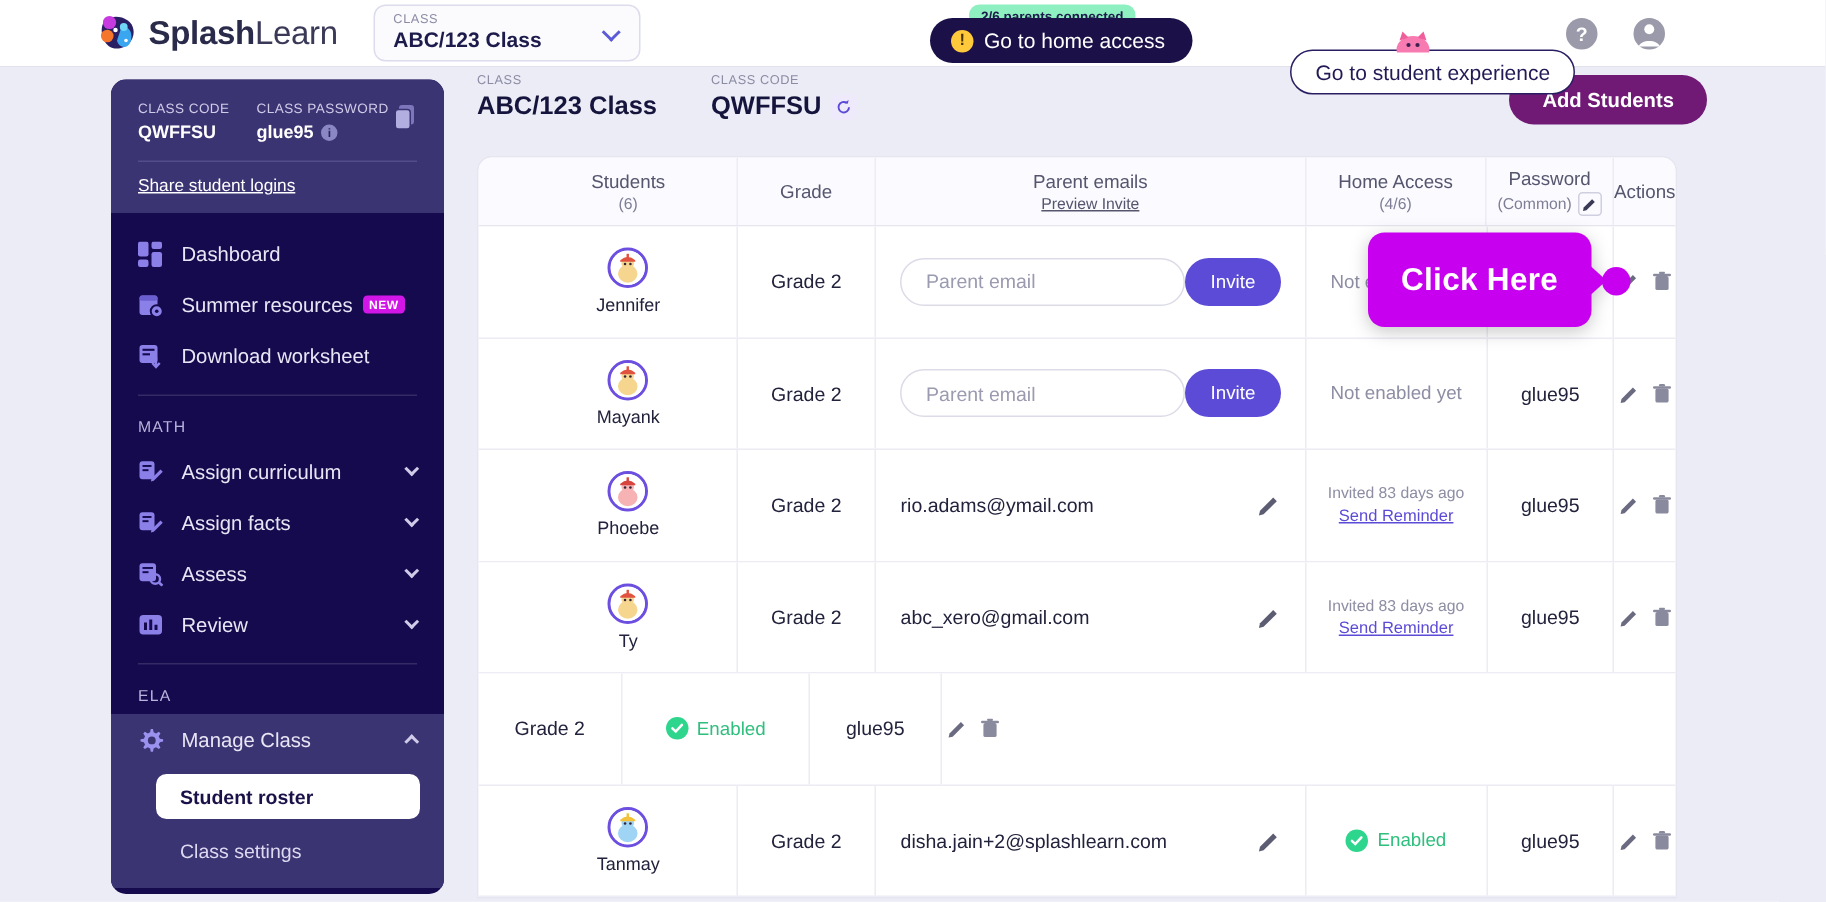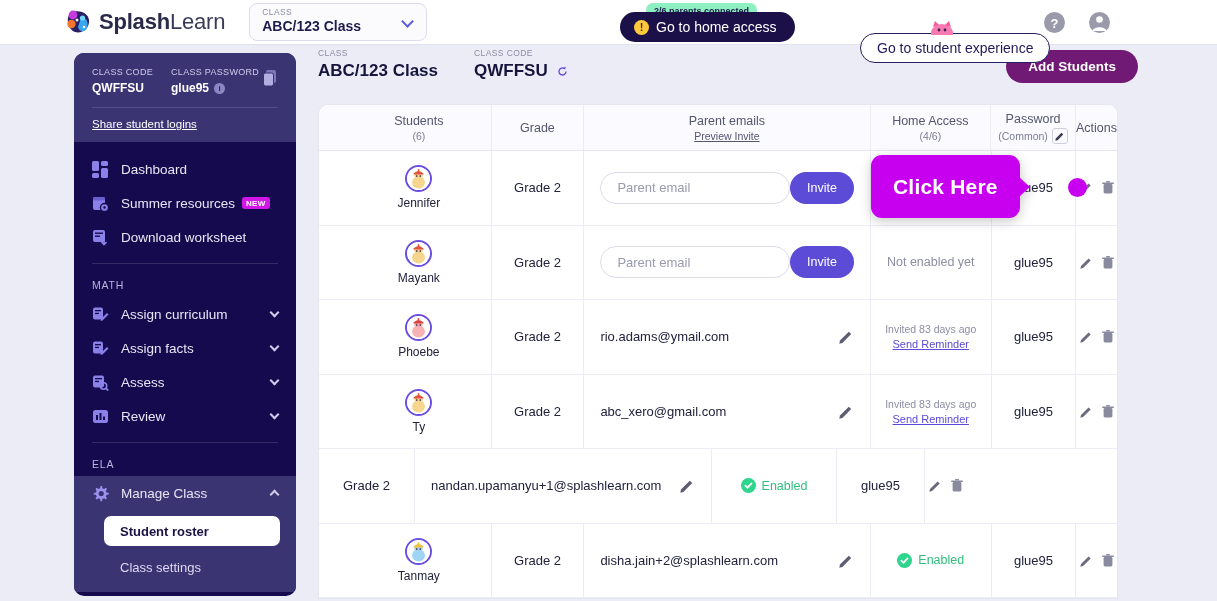--- a/index.html
+++ b/index.html
@@ -181,21 +181,21 @@
     width: 15px; height: 15px; border-radius: 50%; background: #2ed58c;
     display: flex; align-items: center; justify-content: center;
   }
   .enabled-txt { color: #2fbf7d; font-size: 12.5px; }
 
   .act-cell { gap: 9px; }
   .ic-btn { cursor: pointer; display: flex; }
 
   
   .callout {
-    position: absolute; left: 871px; top: 155px; z-index: 60;
+    position: absolute; left: 912px; top: 155px; z-index: 60;
     filter: drop-shadow(0 3px 6px rgba(0,0,0,.22));
   }
   .callout-body {
     height: 63px; padding: 0 22px; background: #c800f0; border-radius: 11px;
     display: flex; align-items: center; justify-content: center;
     color: #fff; font-size: 21px; font-weight: 700; letter-spacing: .2px;
   }
   .callout-arrow {
     position: absolute; right: -10px; top: 22px; width: 0; height: 0;
     border-top: 10px solid transparent; border-bottom: 10px solid transparent;
@@ -624,30 +624,20 @@
                 <svg width="12" height="13" viewBox="0 0 12 13">
                   <rect x="1.6" y="3" width="8.8" height="9.4" rx="1.3" fill="#8a8a9e"></rect>
                   <rect x="0" y="1.5" width="12" height="1.6" rx="0.8" fill="#8a8a9e"></rect>
                   <rect x="4" y="0" width="4" height="1.6" rx="0.8" fill="#8a8a9e"></rect>
                 </svg>
               </span>
             </div>
           </div>
           <div class="tr">
             <div class="td c-grade">Grade 2</div>
-            <div class="td c-email">
-              <div class="email-text-row">
-                <span class="email-text">nandan.upamanyu+1@splashlearn.com</span>
-                <span class="ic-btn">
-                  <svg width="15" height="15" viewBox="0 0 15 15">
-                    <path d="M1 11.5 L9.8 2.7 L12.2 5.1 L3.4 13.9 L0.3 14.7 Z" fill="#5c5c72"></path>
-                  </svg>
-                </span>
-              </div>
-            </div>
             <div class="td c-home home-cell">
               <span class="enabled-row">
                 <span class="check-circle">
                   <svg width="9" height="9" viewBox="0 0 9 9">
                     <path d="M1.3 4.6 L3.5 6.7 L7.6 2.3" stroke="#fff" stroke-width="1.7" fill="none" stroke-linecap="round"></path>
                   </svg>
                 </span>
                 <span class="enabled-txt">Enabled</span>
               </span>
             </div>

